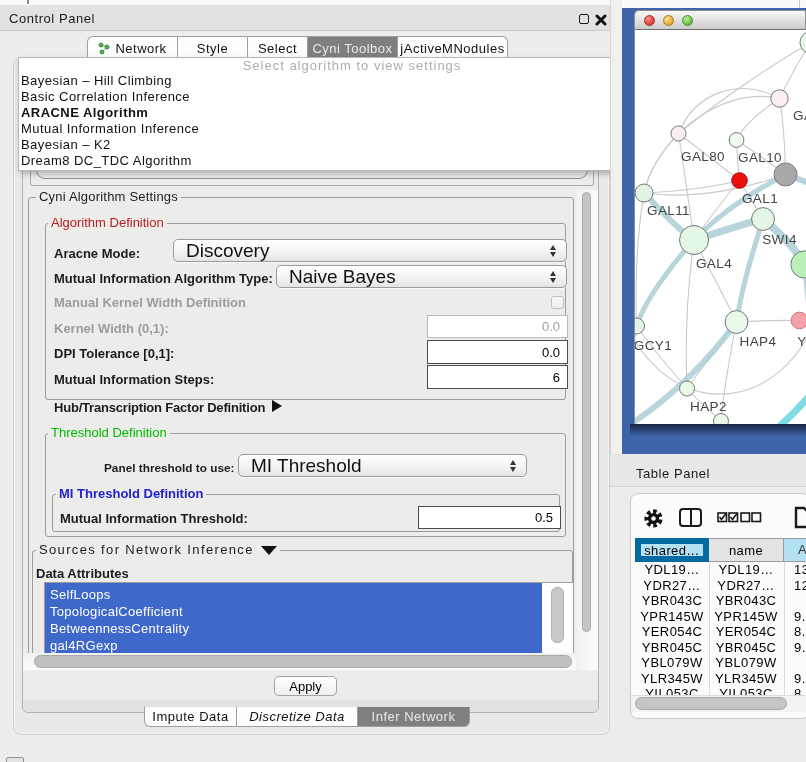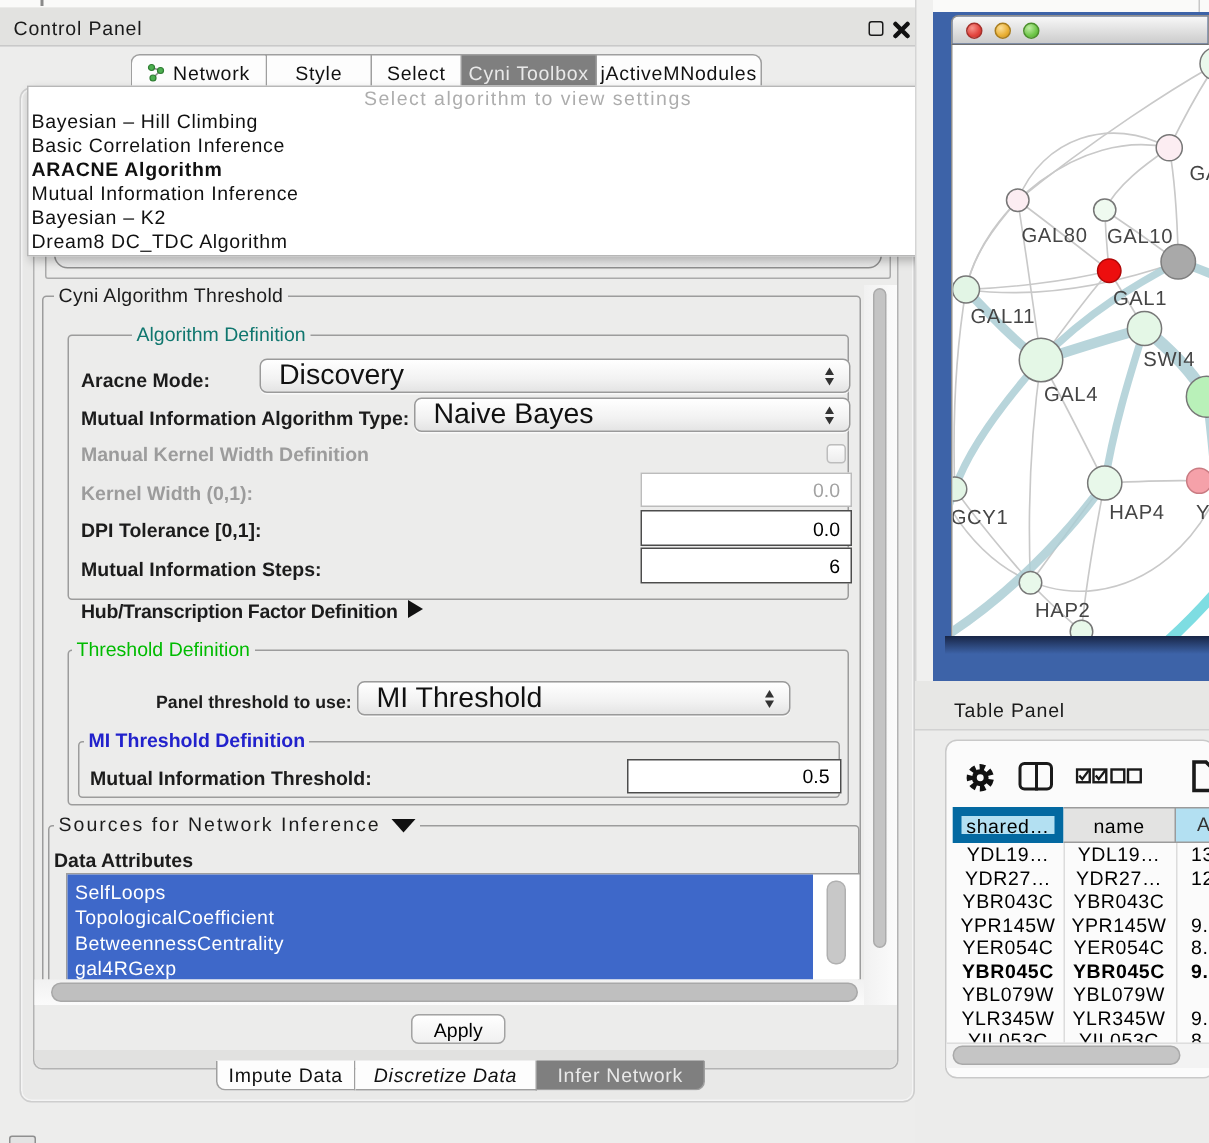--- a/index.html
+++ b/index.html
@@ -56,24 +56,24 @@
 
 <div class="abs" style="left:566px;top:87px;width:28px;height:42px;border:1px solid #b0b0b0;background:#ececeb;"></div>
 <div class="abs" style="left:573px;top:99px;width:17px;height:24px;border:3px solid #5e9cd3;border-radius:6px;background:linear-gradient(#fdfdfd,#e8e8e8);"></div>
 <div class="abs" style="left:30px;top:141px;width:564px;height:45px;border:1px solid #aaaaaa;border-radius:2px;background:#ececeb;"></div>
 <div class="abs" style="left:36px;top:149px;width:552px;height:30px;border:1.2px solid #8f8f8f;border-radius:9px;background:linear-gradient(#fcfcfc,#e9e9e9);"></div>
 
 <div class="abs" style="left:23px;top:183px;width:553px;height:470px;overflow:hidden;">
  <div class="abs" style="left:0;top:0;width:553px;height:470px;">
 
   <div class="gbox" style="left:5px;top:14px;width:546px;height:500px;"></div>
-  <div class="glabel abs" style="left:13px;top:7px;color:#1c1c1c;letter-spacing:0.2px;">Cyni Algorithm Threshold</div>
+  <div class="glabel abs" style="left:13px;top:7px;color:#1c1c1c;letter-spacing:0.2px;">Cyni Algorithm Settings</div>
 
   <div class="gbox" style="left:22px;top:40px;width:521px;height:177px;"></div>
-  <div class="glabel abs" style="left:25px;top:33px;color:#0f766e;margin-left:40px;">Algorithm Definition</div>
+  <div class="glabel abs" style="left:25px;top:33px;color:#b91c1c;">Algorithm Definition</div>
 
   <div class="lbl abs" style="left:31px;top:63px;">Aracne Mode:</div>
   <div class="combo" style="left:150px;top:56px;width:394px;height:23px;">Discovery<span class="carets"></span></div>
 
   <div class="lbl abs" style="left:31px;top:88px;">Mutual Information Algorithm Type:</div>
   <div class="combo" style="left:253px;top:82px;width:291px;height:23px;">Naive Bayes<span class="carets"></span></div>
 
   <div class="lbl abs" style="left:31px;top:112px;color:#9c9c9c;">Manual Kernel Width Definition</div>
   <div class="abs" style="left:528px;top:113px;width:13px;height:13px;border:1px solid #bdbdbd;border-radius:3px;background:linear-gradient(#fcfcfc,#ededed);"></div>
 
@@ -278,21 +278,21 @@
     <div style="height:15.5px;position:relative;text-align:center;">
         <span style="position:absolute;left:37px;transform:translateX(-50%);">YPR145W</span>
         <span style="position:absolute;left:111px;transform:translateX(-50%);">YPR145W</span>
         <span style="position:absolute;left:159px;">9.</span>
       </div>
     <div style="height:15.5px;position:relative;">
         <span style="position:absolute;left:37px;transform:translateX(-50%);">YER054C</span>
         <span style="position:absolute;left:111px;transform:translateX(-50%);">YER054C</span>
         <span style="position:absolute;left:159px;">8.</span>
       </div>
-    <div style="height:15.5px;position:relative;font-weight:bold;">
+    <div style="height:15.5px;position:relative;">
         <span style="position:absolute;left:37px;transform:translateX(-50%);">YBR045C</span>
         <span style="position:absolute;left:111px;transform:translateX(-50%);">YBR045C</span>
         <span style="position:absolute;left:159px;">9.</span>
       </div>
     <div style="height:15.5px;position:relative;">
         <span style="position:absolute;left:37px;transform:translateX(-50%);">YBL079W</span>
         <span style="position:absolute;left:111px;transform:translateX(-50%);">YBL079W</span>
       </div>
     <div style="height:15.5px;position:relative;">
         <span style="position:absolute;left:37px;transform:translateX(-50%);">YLR345W</span>

